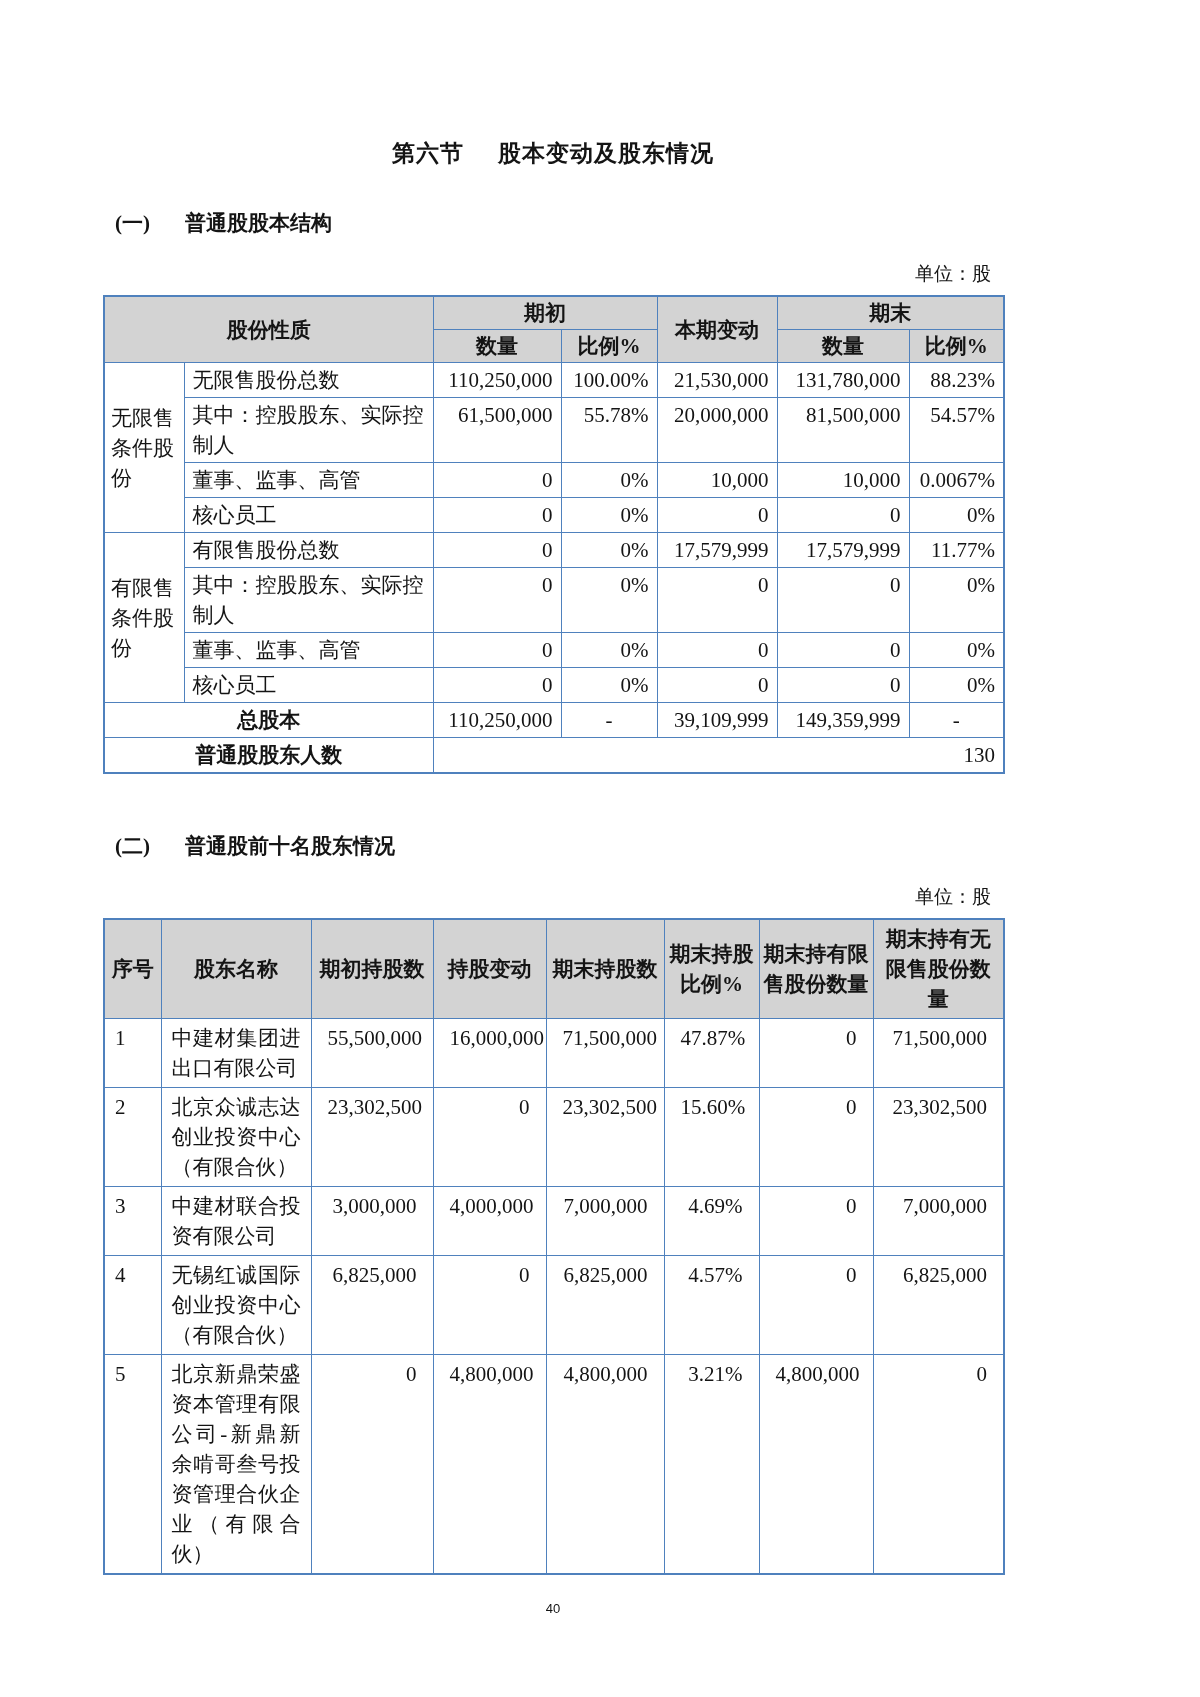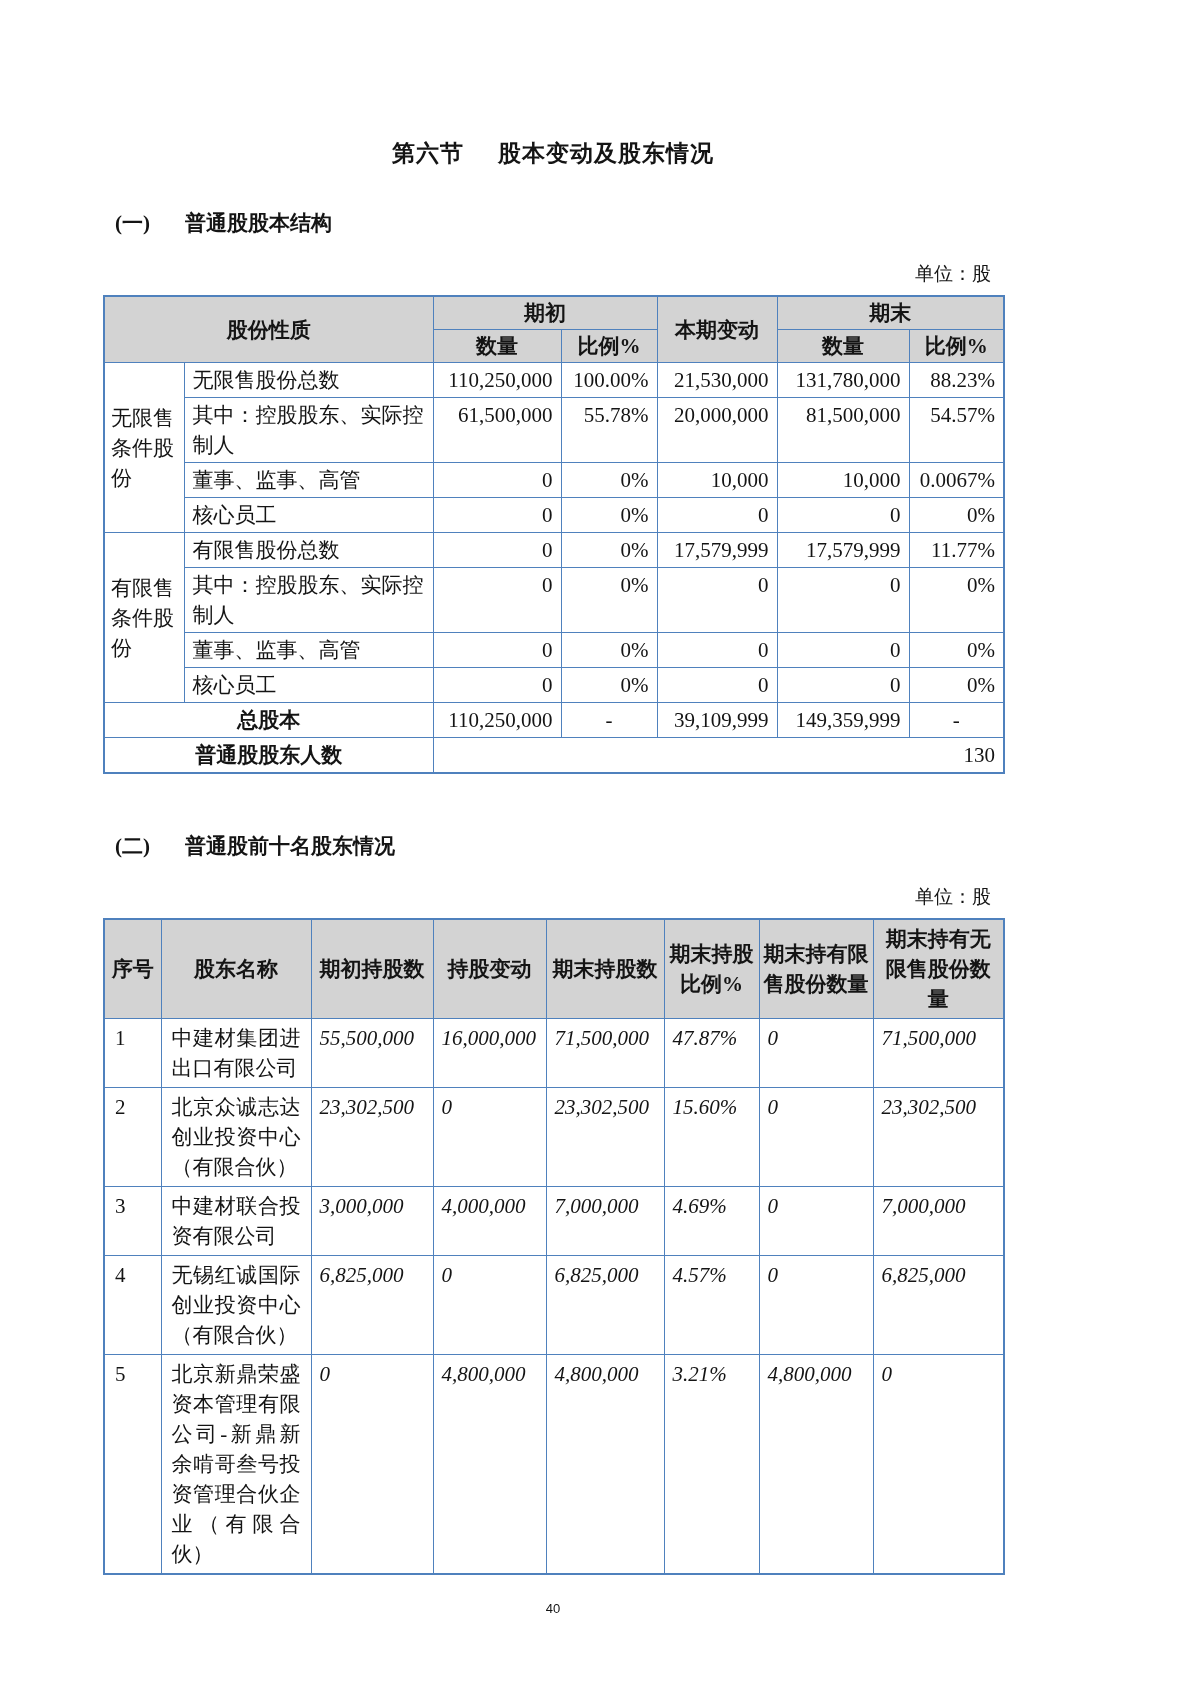--- a/index.html
+++ b/index.html
@@ -42,21 +42,21 @@
   .t1 th { line-height:28px; }
   .t1 td.grp { vertical-align:middle; padding:2px 6px; }
   .t1 td.lbl { text-align:left; }
   .t1 td.num { text-align:right; }
   .t1 td.ctr { text-align:center; }
   .t1 td.sum { text-align:center; font-weight:bold; vertical-align:middle; }
 
   
   .t2 td.no  { text-align:left; padding-left:10px; }
   .t2 td.name{ text-align:justify; padding:4px 10px; }
-  .t2 td.num { text-align:left; padding:4px 8px;font-style:italic; }
+  .t2 td.num { text-align:right; padding:4px 16px; }
   .t2 td { padding-top:4px; padding-bottom:4px; }
   .t2 th { padding:4px 2px; }
 
   .page-number {
     text-align:center; font-size:13px; margin-top:26px;
     font-family:"Liberation Sans","DejaVu Sans",sans-serif;
   }
 </style>
 </head>
 <body>

